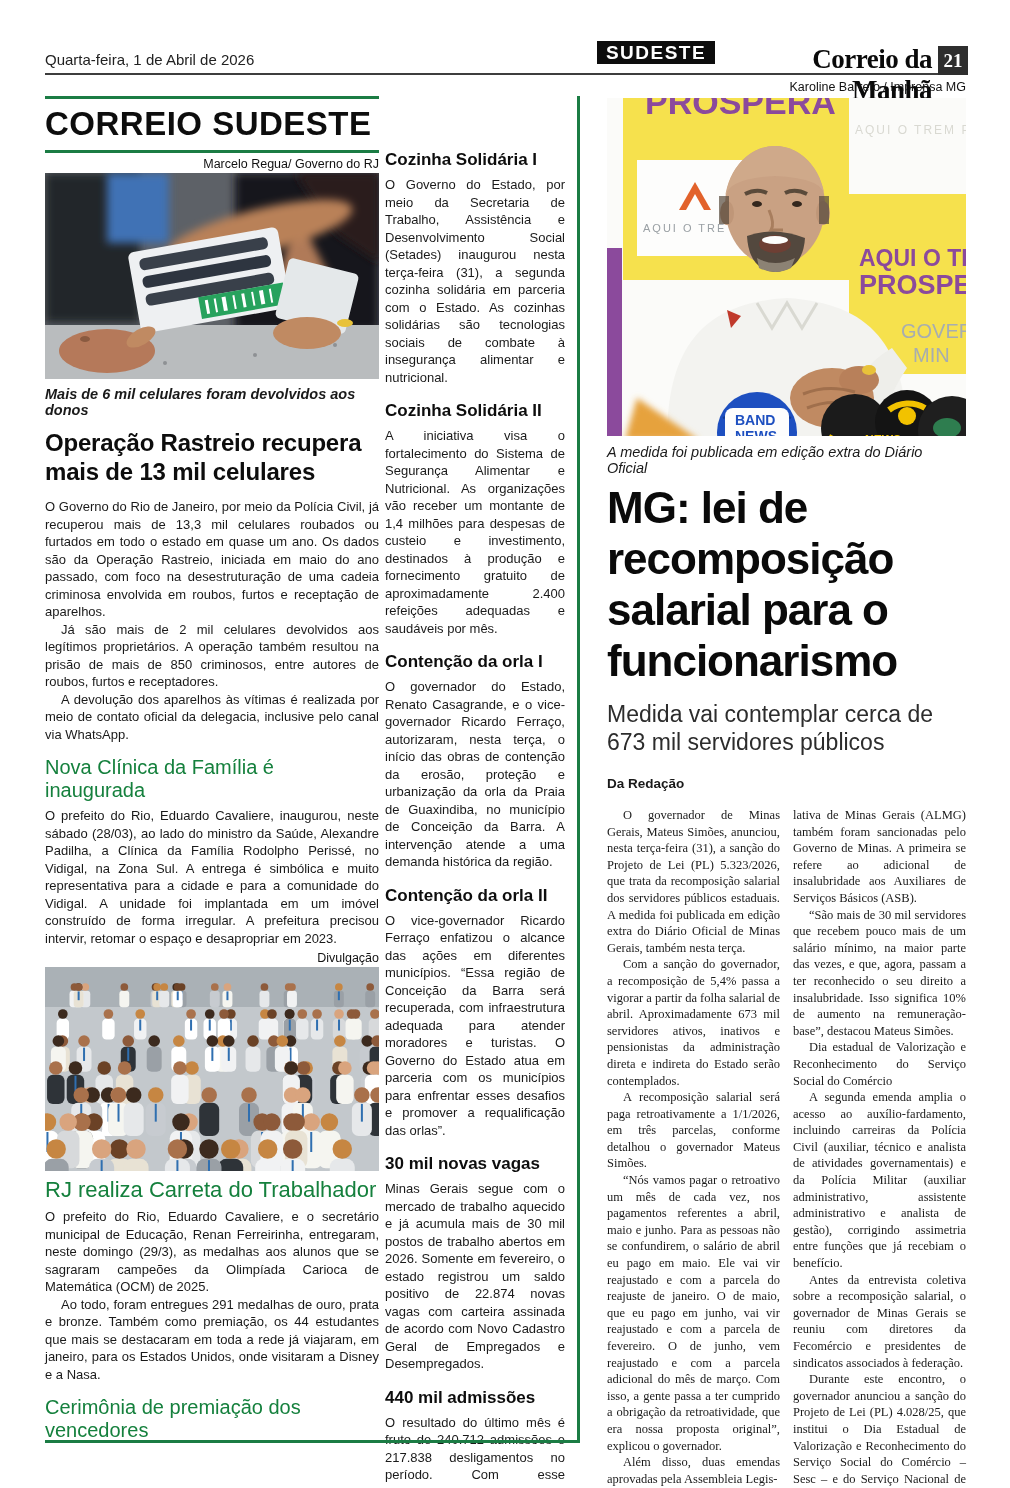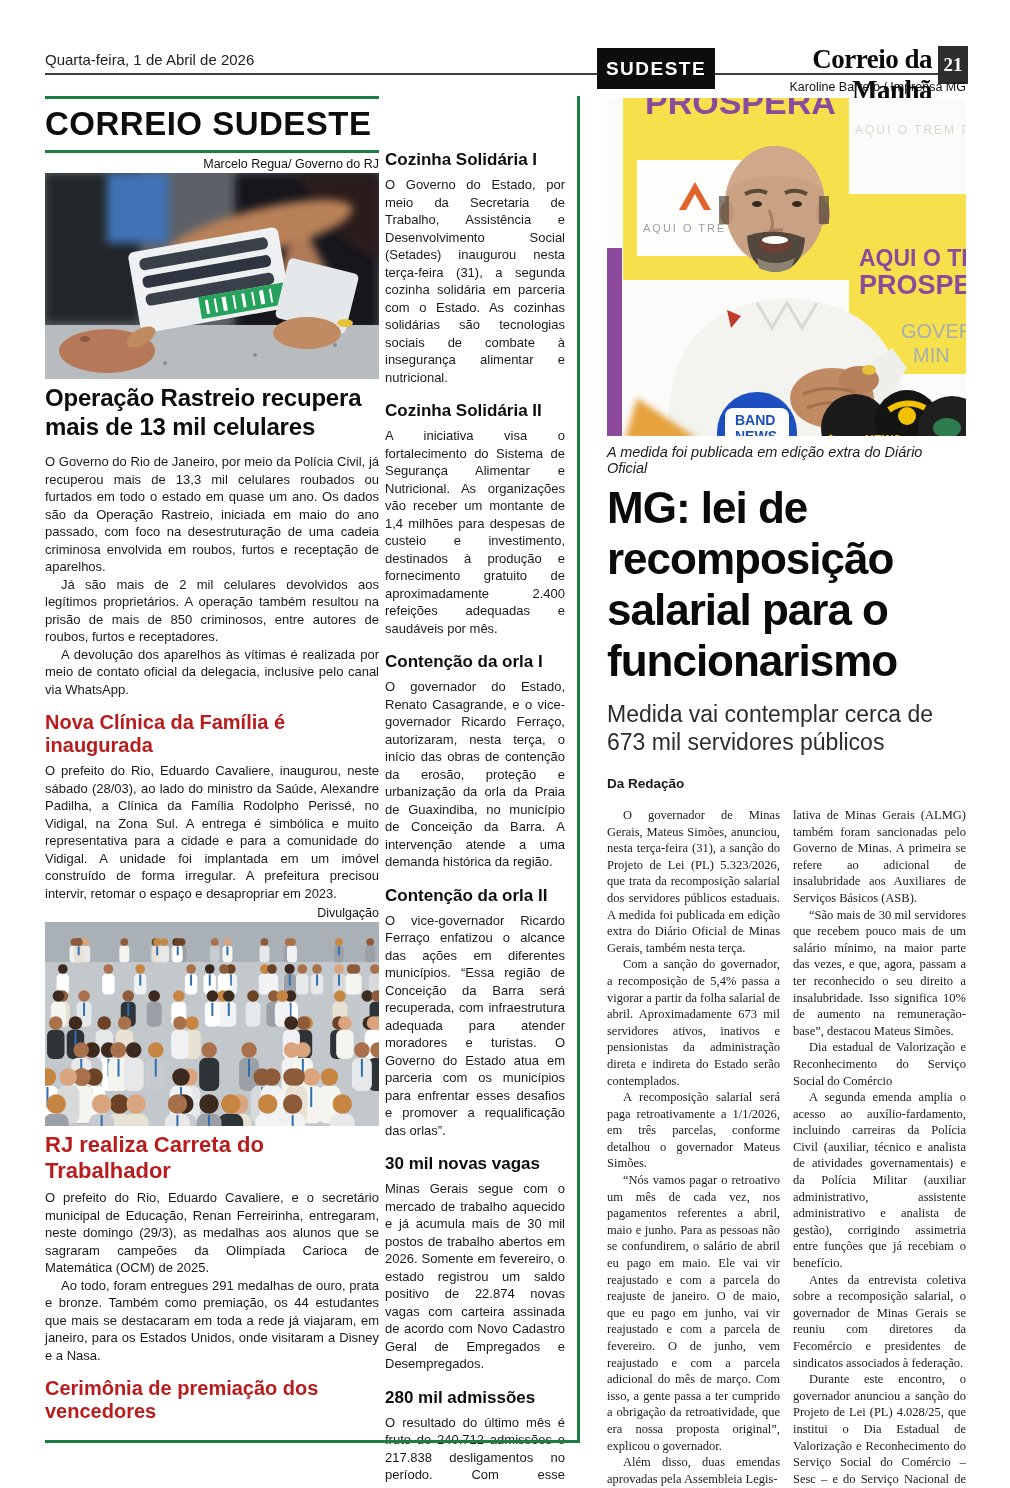--- a/index.html
+++ b/index.html
@@ -3,37 +3,37 @@
 <meta charset="utf-8">
 <style>
   html,body{margin:0;padding:0;}
   body{width:1010px;height:1488px;position:relative;background:#fff;
        font-family:"Liberation Sans",sans-serif;color:#1a1a1a;overflow:hidden;}
   .abs{position:absolute;}
   .green{background:#1b7c44;}
   
   .date{left:45px;top:51px;font-size:15px;color:#222;}
   .rule{left:45px;top:73px;width:923px;height:2px;background:#3d3d3d;}
-  .section-box{left:597px;top:48px;width:118px;height:41px;background:#0d0d0d;color:#fff;
+  .section-box{left:597px;top:41px;width:118px;height:23px;background:#0d0d0d;color:#fff;
        font-weight:bold;font-size:19px;letter-spacing:1.5px;display:flex;align-items:center;justify-content:center;}
   .masthead{left:756px;top:44px;width:176px;font-family:"Liberation Serif",serif;font-weight:bold;
        font-size:27px;text-align:right;letter-spacing:-0.5px;color:#0a0a0a;}
-  .pagenum{left:938px;top:46px;width:30px;height:38px;background:#2e2e2e;color:#fff;
+  .pagenum{left:938px;top:46px;width:30px;height:29px;background:#2e2e2e;color:#fff;
        font-family:"Liberation Serif",serif;font-weight:bold;font-size:19px;display:flex;align-items:center;justify-content:center;}
   .credit{text-align:right;font-size:12.5px;color:#111;}
   
   .leftcol{left:45px;top:96px;width:334px;}
   .gline{height:3px;}
   .left-title{font-size:33px;font-weight:800;letter-spacing:.5px;margin:6px 0 7px;color:#0d0d0d;}
   .photo{display:block;width:100%;}
   .caption{font-style:italic;font-weight:bold;font-size:14.5px;margin:7px 0 10px;}
   .main-head{font-size:24px;line-height:29px;font-weight:700;margin:4px 0 12px;letter-spacing:-0.2px;color:#0d0d0d;}
   .bodytext p{font-size:13px;line-height:17.5px;text-align:justify;margin:0;}
   .bodytext p.ind{text-indent:16px;}
-  .sub-head{font-size:20px;font-weight:700;margin:13px 0 5px;color:#b91c1c;}
+  .sub-head{font-size:20px;font-weight:400;margin:13px 0 5px;color:#15803d;}
   .credit-line{margin:4px 0 2px;}
   
   .midcol{left:385px;top:148px;width:180px;}
   .brief h4{font-size:17px;font-weight:700;margin:15px 0 6px;color:#0d0d0d;}
   .brief:first-child h4{margin-top:2px;}
   .brief p{font-size:13px;line-height:17.5px;text-align:justify;margin:0;}
   .vline{left:577px;top:96px;width:3px;height:1347px;}
   .bline{left:45px;top:1440px;width:535px;height:3px;}
   
   .rightcol{left:600px;top:80px;width:366px;}
@@ -98,20 +98,21 @@
         <rect x="221" y="126" width="2" height="14" fill="#fff"></rect>
     </g>
     <rect x="236" y="92" width="72" height="62" rx="5" fill="#e4e8ea" transform="rotate(14 272 123)"></rect>
     <ellipse cx="62" cy="178" rx="48" ry="22" fill="#b5795a"></ellipse>
     <ellipse cx="96" cy="164" rx="16" ry="8" fill="#c08a62" transform="rotate(-30 96 164)"></ellipse>
     <ellipse cx="40" cy="166" rx="5" ry="3" fill="#8a5a40"></ellipse>
     <ellipse cx="262" cy="160" rx="34" ry="16" fill="#c08a62"></ellipse>
     <ellipse cx="300" cy="150" rx="8" ry="4" fill="#e8c23a"></ellipse>
   </svg>
 
+  <div class="caption">Mais de 6 mil celulares foram devolvidos aos donos</div>
   <h2 class="main-head">Operação Rastreio recupera mais de 13 mil celulares</h2>
   <div class="bodytext">
     <p>O Governo do Rio de Janeiro, por meio da Polícia Civil, já recuperou mais de 13,3 mil celulares roubados ou furtados em todo o estado em quase um ano. Os dados são da Operação Rastreio, iniciada em maio do ano passado, com foco na desestruturação de uma cadeia criminosa envolvida em roubos, furtos e receptação de aparelhos.</p>
     <p class="ind">Já são mais de 2 mil celulares devolvidos aos legítimos proprietários. A operação também resultou na prisão de mais de 850 criminosos, entre autores de roubos, furtos e receptadores.</p>
     <p class="ind">A devolução dos aparelhos às vítimas é realizada por meio de contato oficial da delegacia, inclusive pelo canal via WhatsApp.</p>
   </div>
   <h3 class="sub-head">Nova Clínica da Família é inaugurada</h3>
   <div class="bodytext">
     <p>O prefeito do Rio, Eduardo Cavaliere, inaugurou, neste sábado (28/03), ao lado do ministro da Saúde, Alexandre Padilha, a Clínica da Família Rodolpho Perissé, no Vidigal, na Zona Sul. A entrega é simbólica e muito representativa para a cidade e para a comunidade do Vidigal. A unidade foi implantada em um imóvel construído de forma irregular. A prefeitura precisou intervir, retomar o espaço e desapropriar em 2023.</p>
   </div>
@@ -395,21 +396,21 @@
   </div>
   <div class="brief">
     <h4>Contenção da orla II</h4>
     <p>O vice-governador Ricardo Ferraço enfatizou o alcance das ações em diferentes municípios. “Essa região de Conceição da Barra será recuperada, com infraestrutura adequada para atender moradores e turistas. O Governo do Estado atua em parceria com os municípios para enfrentar esses desafios e promover a requalificação das orlas”.</p>
   </div>
   <div class="brief">
     <h4>30 mil novas vagas</h4>
     <p>Minas Gerais segue com o mercado de trabalho aquecido e já acumula mais de 30 mil postos de trabalho abertos em 2026. Somente em fevereiro, o estado registrou um saldo positivo de 22.874 novas vagas com carteira assinada de acordo com Novo Cadastro Geral de Empregados e Desempregados.</p>
   </div>
   <div class="brief">
-    <h4>280 mil admissões</h4>
+    <h4>440 mil admissões</h4>
     <p>O resultado do último mês é fruto de 240.712 admissões e 217.838 desligamentos no período. Com esse desempenho, Minas Gerais se consolida como um dos três estados que mais geraram empregos no país em fevereiro. O resultado amplia a geração de empregos no primeiro bimestre do ano.</p>
   </div>
 </div>
 
 <div class="abs vline green"></div>
 <div class="abs bline green"></div>
 
 <div class="abs rightcol">
   <div class="credit r-credit">Karoline Barreto / Imprensa MG</div>
 

